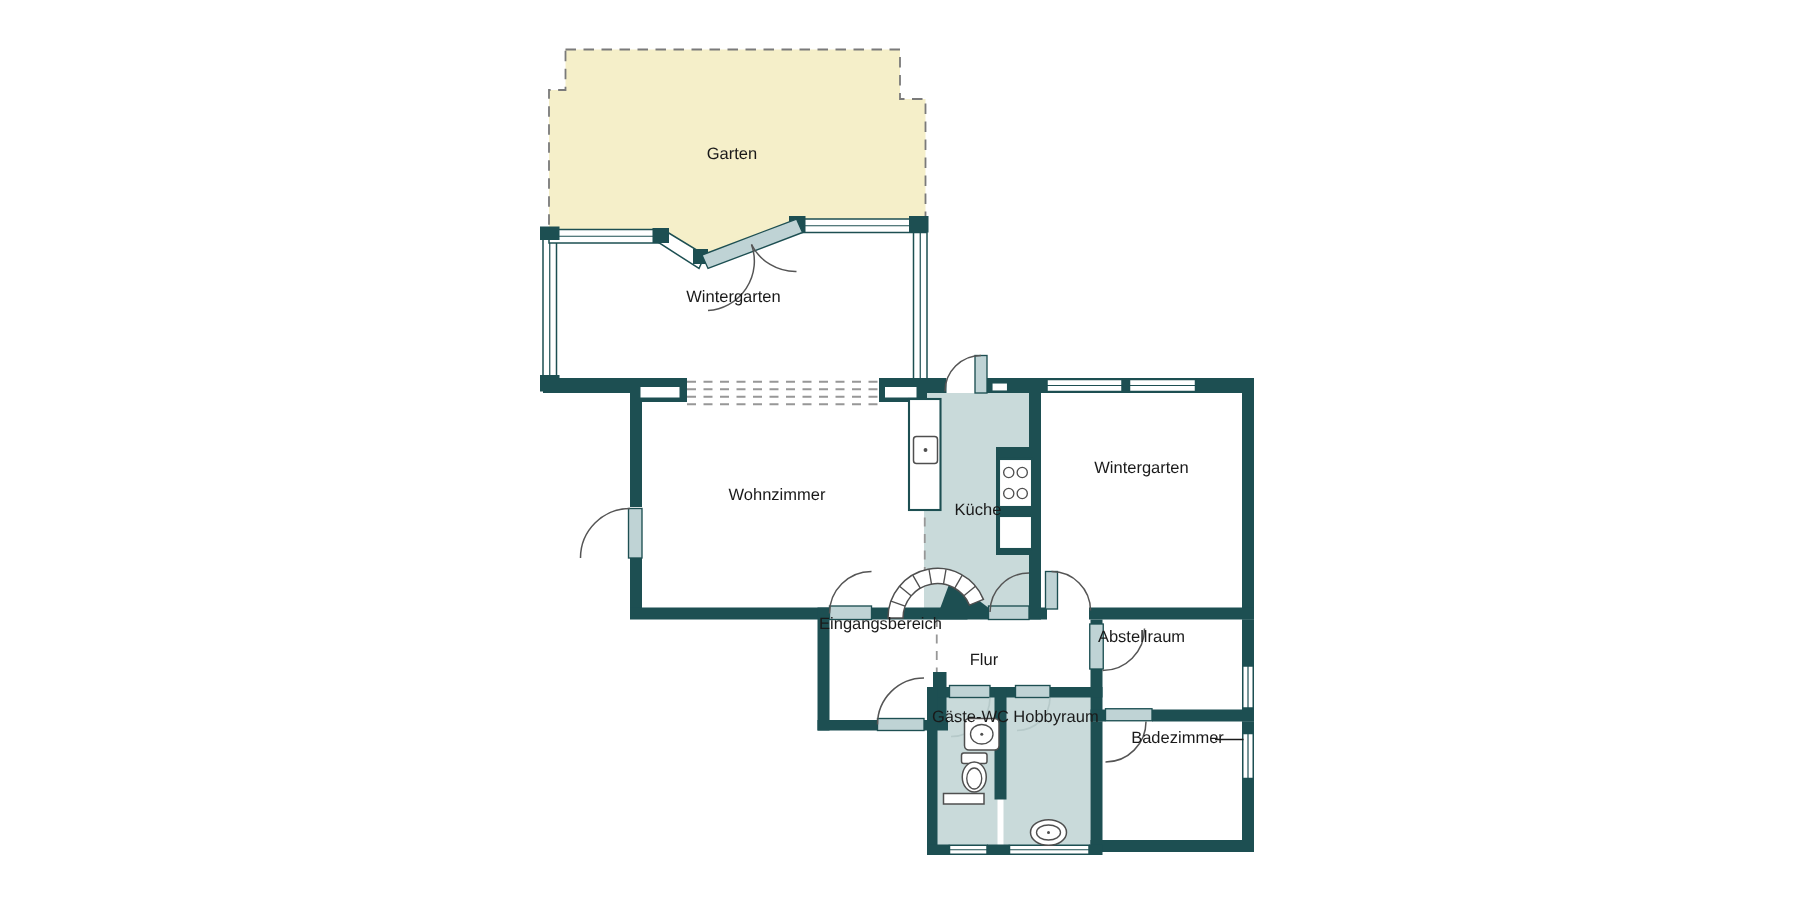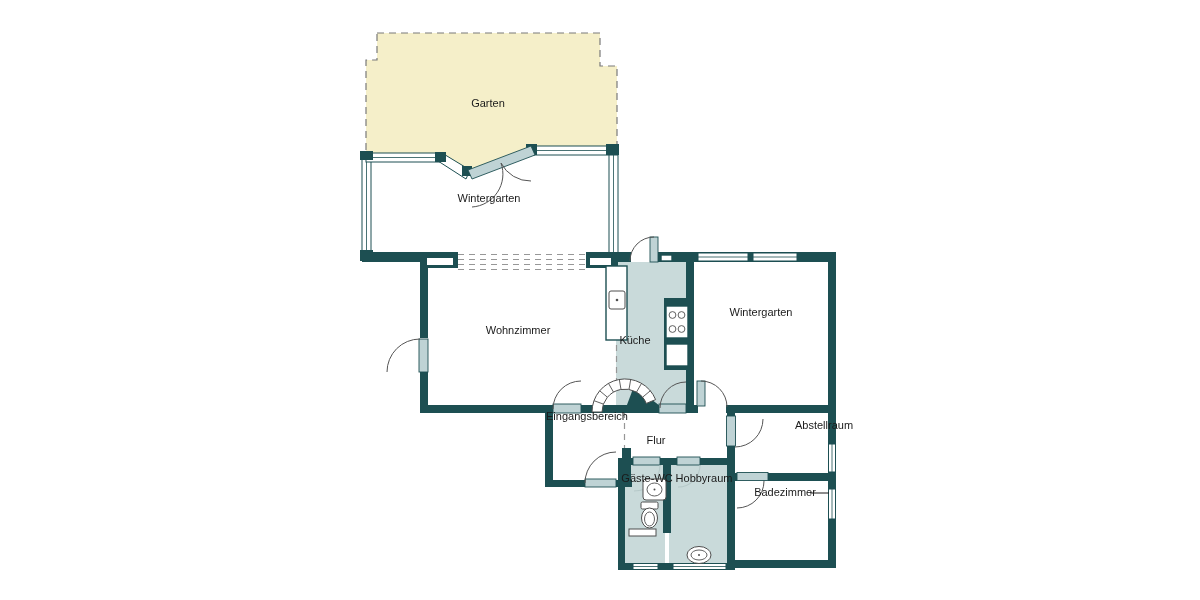--- a/index.html
+++ b/index.html
@@ -259,21 +259,21 @@
     </g>
 
     <g>
       <path class="leader" d="M810,493 H829"></path>
     </g>
   </svg>
 
   <div class="room-label" style="left:488px;top:103px">Garten</div>
   <div class="room-label" style="left:489px;top:198px">Wintergarten</div>
   <div class="room-label" style="left:518px;top:330px">Wohnzimmer</div>
-  <div class="room-label" style="left:635px;top:340px">Küche</div>
+  <div class="room-label" style="left:652px;top:340px">Küche</div>
   <div class="room-label" style="left:761px;top:312px">Wintergarten</div>
   <div class="room-label" style="left:587px;top:416px">Eingangsbereich</div>
   <div class="room-label" style="left:656px;top:440px">Flur</div>
-  <div class="room-label" style="left:824px;top:425px">Abstellraum</div>
+  <div class="room-label" style="left:761px;top:425px">Abstellraum</div>
   <div class="room-label" style="left:647px;top:478px">Gäste-WC</div>
   <div class="room-label" style="left:704px;top:478px">Hobbyraum</div>
   <div class="room-label" style="left:785px;top:492px">Badezimmer</div>
 </div>
 
 </body></html>

